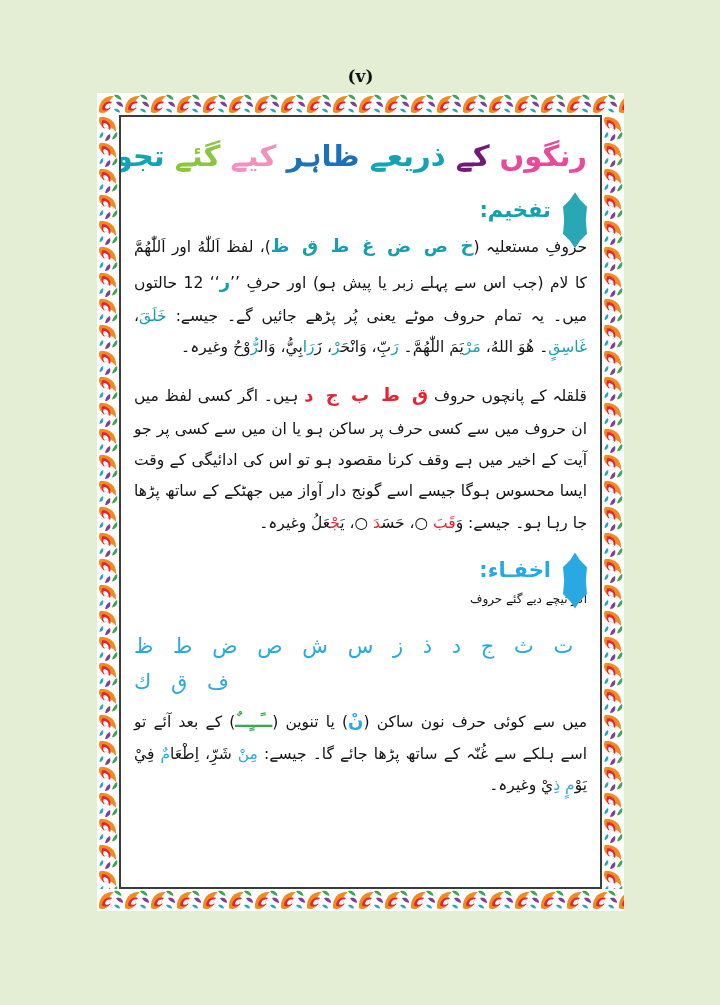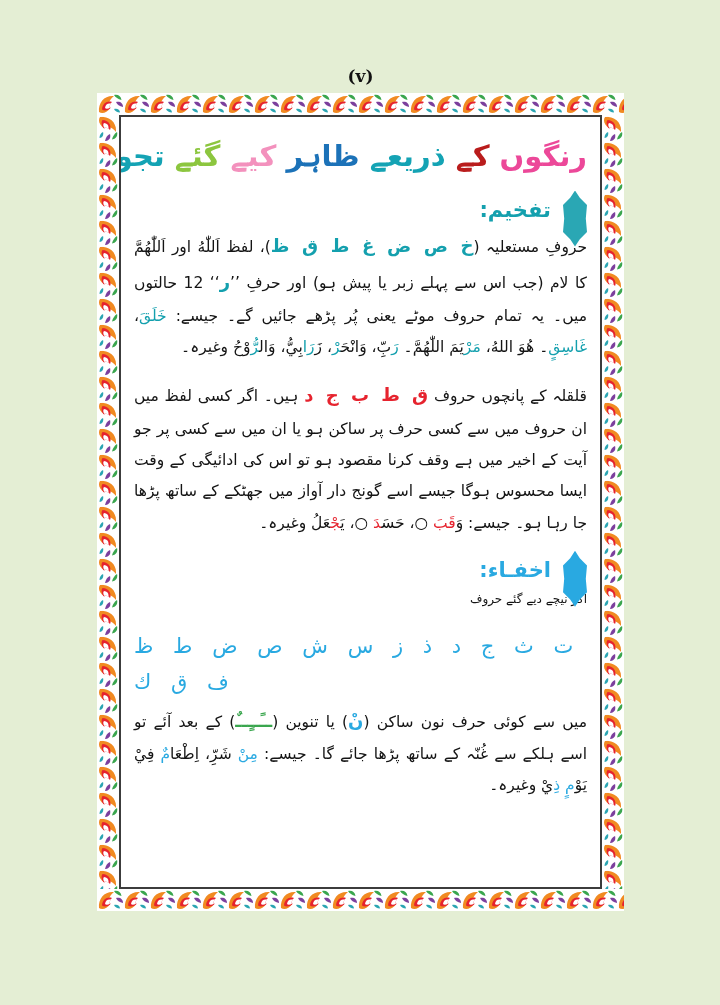--- a/index.html
+++ b/index.html
@@ -35,21 +35,21 @@
   }
   .title {
     text-align:center;
     font-size:29px; font-weight:bold;
     line-height:1.5;
     margin:10px 0 14px 0;
     white-space:nowrap;
   }
   .section { margin-top:14px; }
   .section.first { margin-top:2px; }
-  .sec-head { display:flex; align-items:flex-start; gap:12px; }
+  .sec-head { display:flex; align-items:center; gap:12px; }
   .ornament {
     flex:0 0 auto;
     width:24px; height:56px;
     margin-top:-2px; margin-bottom:-24px;
     clip-path:polygon(50% 0,70% 13%,100% 26%,95% 50%,100% 74%,70% 87%,50% 100%,30% 87%,0 74%,5% 50%,0 26%,30% 13%);
   }
   .sec-title {
     font-size:21px; font-weight:bold;
     line-height:1.5;
     padding-top:2px;
@@ -109,21 +109,21 @@
   </svg>
   <svg class="strip left">
     <rect width="100%" height="100%" fill="url(#pv)"></rect>
   </svg>
   <svg class="strip right">
     <rect width="100%" height="100%" fill="url(#pv)"></rect>
   </svg>
 
   <div class="inner" lang="ur" dir="rtl">
 
-    <h1 class="title"><span style="color: #ec4899;">رنگوں </span><span style="color: #b91c1c; text-align: center;">کے </span><span style="color: rgb(20, 163, 180);">ذریعے </span><span style="color: rgb(28, 114, 184);">ظاہر </span><span style="color: rgb(243, 145, 189);">کیے </span><span style="color: rgb(140, 198, 63);">گئے </span><span style="color: rgb(20, 163, 180);">تجوید </span></h1>
+    <h1 class="title"><span style="color: #ec4899;">رنگوں </span><span style="color: #701a75; text-align: center;">کے </span><span style="color: rgb(20, 163, 180);">ذریعے </span><span style="color: rgb(28, 114, 184);">ظاہر </span><span style="color: rgb(243, 145, 189);">کیے </span><span style="color: rgb(140, 198, 63);">گئے </span><span style="color: rgb(20, 163, 180);">تجوید </span></h1>
 
     <div class="section first">
       <div class="sec-head">
         <div class="ornament" style="background-color: rgb(42, 167, 180);"></div>
         <h2 class="sec-title" style="color: rgb(20, 160, 174);">تفخیم:</h2>
       </div>
       <p class="sec-body"><span>حروفِ مستعلیہ (</span><span class="seg-big" style="color: rgb(20, 160, 174);">خ ص ض غ ط ق ظ</span><span>)، لفظ اَللّٰهُ اور اَللّٰهُمَّ کا لام (جب اس سے پہلے زبر یا پیش ہو) اور حرفِ ’’</span><span class="seg-big" style="color: rgb(20, 160, 174);">ر</span><span>‘‘ 12 حالتوں میں۔ یہ تمام حروف موٹے یعنی پُر پڑھے جائیں گے۔ جیسے: </span><span style="color: rgb(20, 160, 174);">خَلَقَ</span><span>، </span><span style="color: rgb(20, 160, 174);">غَاسِقٍ</span><span>۔ هُوَ اللهُ، </span><span style="color: rgb(20, 160, 174);">مَرْ</span><span>يَمَ اللّٰهُمَّ۔ </span><span style="color: rgb(20, 160, 174);">رَ</span><span>بِّ، وَانْحَ</span><span style="color: rgb(20, 160, 174);">رْ</span><span>، زَ</span><span style="color: rgb(20, 160, 174);">رَا</span><span>بِيُّ، وَال</span><span style="color: rgb(20, 160, 174);">رُّ</span><span>وْحُ وغیرہ۔</span></p>
     </div>
 
     <div class="section">

